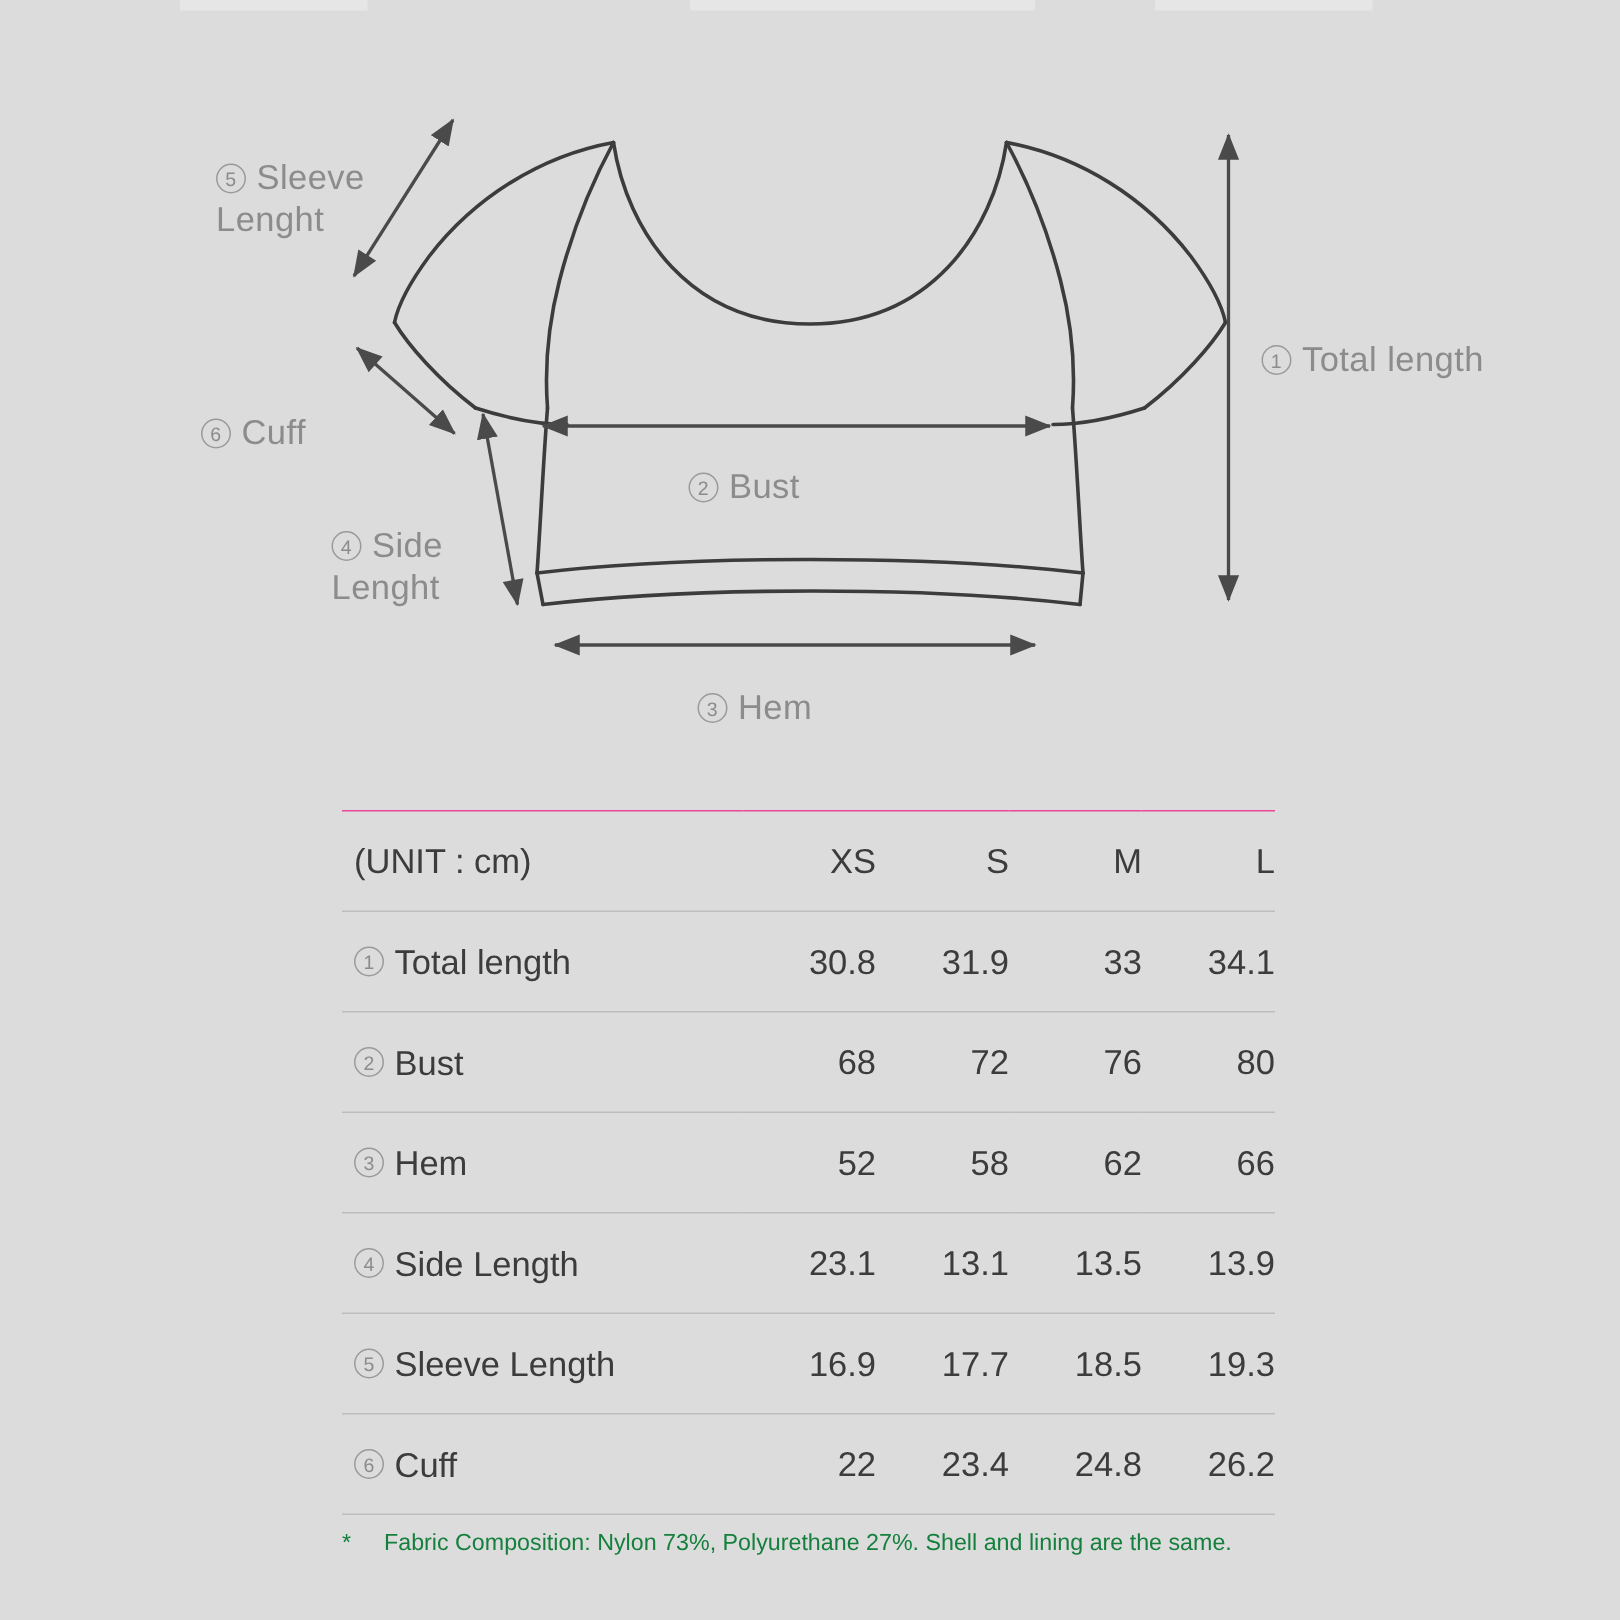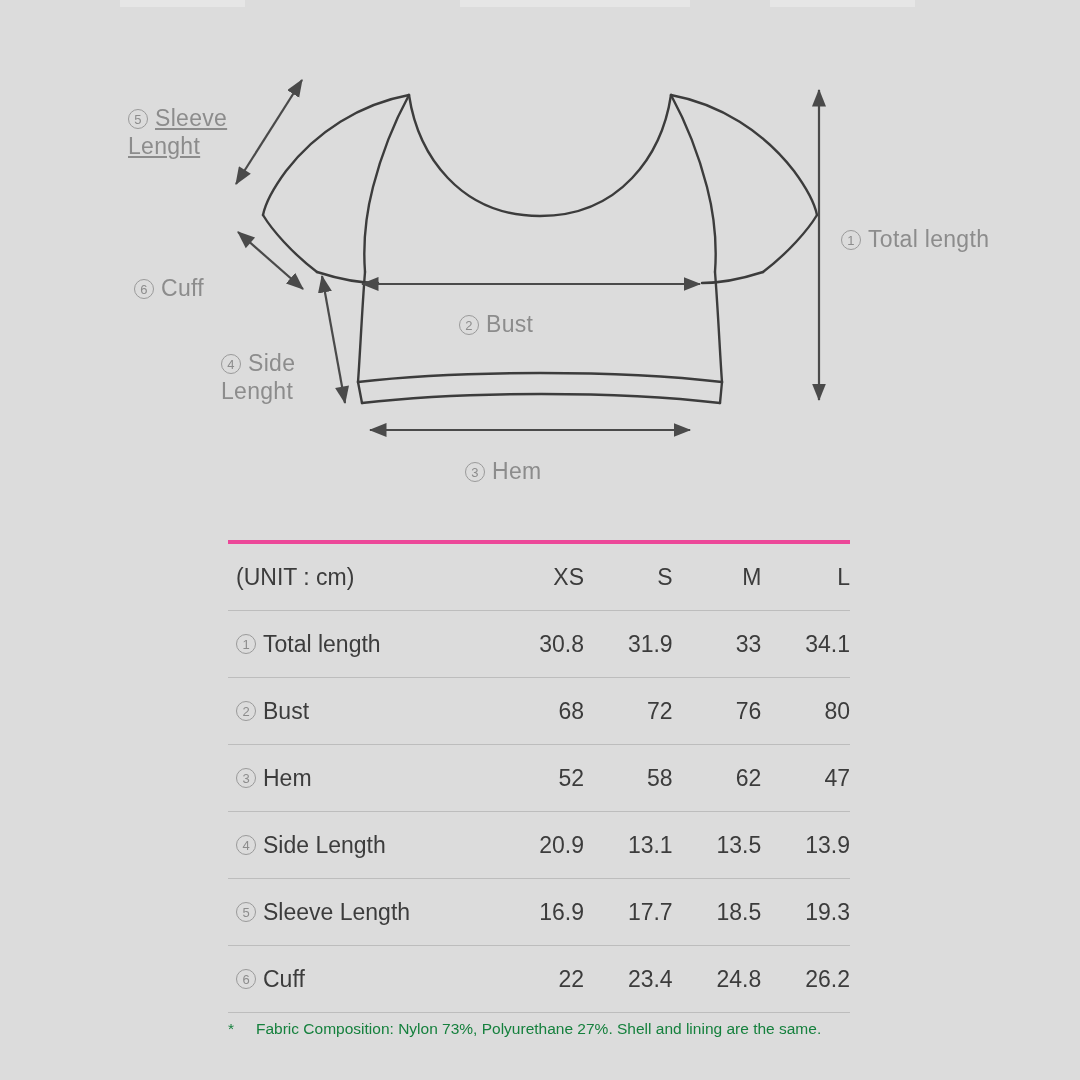--- a/index.html
+++ b/index.html
@@ -58,21 +58,21 @@
     border: 1.3px solid #9a9a9a;
     border-radius: 50%;
     text-align: center;
     font-size: 13px;
     color: #8c8c8c;
     vertical-align: 2px;
     margin-right: 7px;
     box-sizing: border-box;
   }
 
-  #lbl-sleeve { left: 128px; top: 104px; width: 175px; text-decoration: underline; }
+  #lbl-sleeve { left: 144px; top: 104px; width: 175px; }
   #lbl-cuff   { left: 134px; top: 274px; }
   #lbl-side   { left: 221px; top: 349px; width: 160px; }
   #lbl-bust   { left: 459px; top: 310px; }
   #lbl-hem    { left: 465px; top: 457px; }
   #lbl-total  { left: 841px; top: 225px; }
 
   
   .table-wrap {
     position: absolute;
     left: 228px;
@@ -87,21 +87,21 @@
   }
   table.size-table th,
   table.size-table td {
     padding: 0;
     height: 66px;
     font-weight: normal;
     text-align: right;
     border-bottom: 1px solid #bdbdbd;
   }
   table.size-table thead th {
-    border-top: 4px solid #ec4899;
+    border-top: 1px solid #ec4899;
     margin-top: 32px;
   }
   table.size-table .row-label {
     text-align: left;
     padding-left: 8px;
     width: 262px;
     white-space: nowrap;
   }
   table.size-table .unit-cell {
     text-align: left;
@@ -226,25 +226,25 @@
           <td class="val">68</td>
           <td class="val">72</td>
           <td class="val">76</td>
           <td class="val">80</td>
         </tr>
         <tr>
           <td class="row-label"><span class="num-circle">3</span><span class="rlbl-text">Hem</span></td>
           <td class="val">52</td>
           <td class="val">58</td>
           <td class="val">62</td>
-          <td class="val">47</td>
+          <td class="val">66</td>
         </tr>
         <tr>
           <td class="row-label"><span class="num-circle">4</span><span class="rlbl-text">Side Length</span></td>
-          <td class="val">20.9</td>
+          <td class="val">23.1</td>
           <td class="val">13.1</td>
           <td class="val">13.5</td>
           <td class="val">13.9</td>
         </tr>
         <tr>
           <td class="row-label"><span class="num-circle">5</span><span class="rlbl-text">Sleeve Length</span></td>
           <td class="val">16.9</td>
           <td class="val">17.7</td>
           <td class="val">18.5</td>
           <td class="val">19.3</td>

